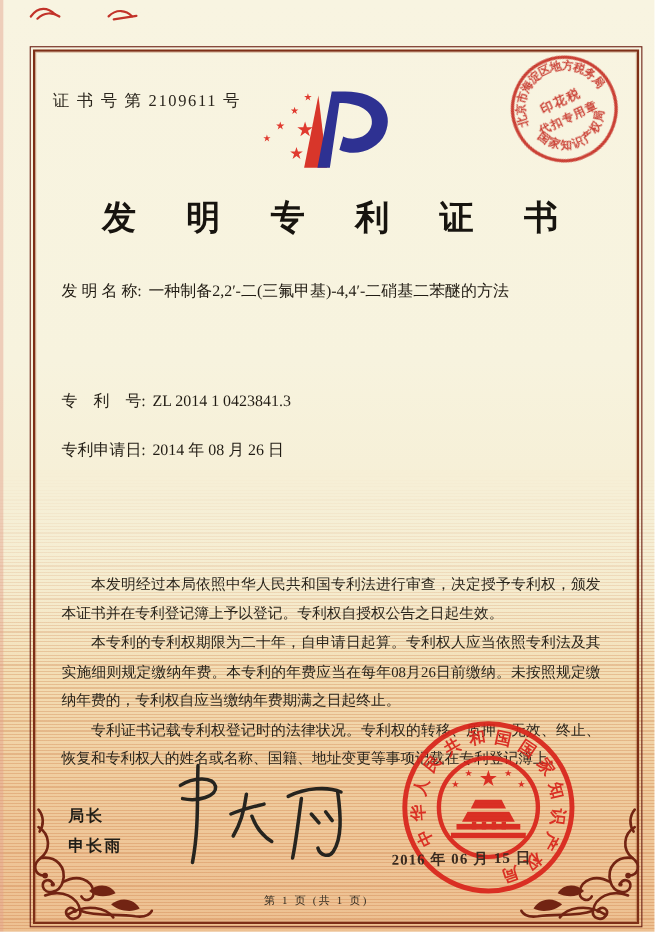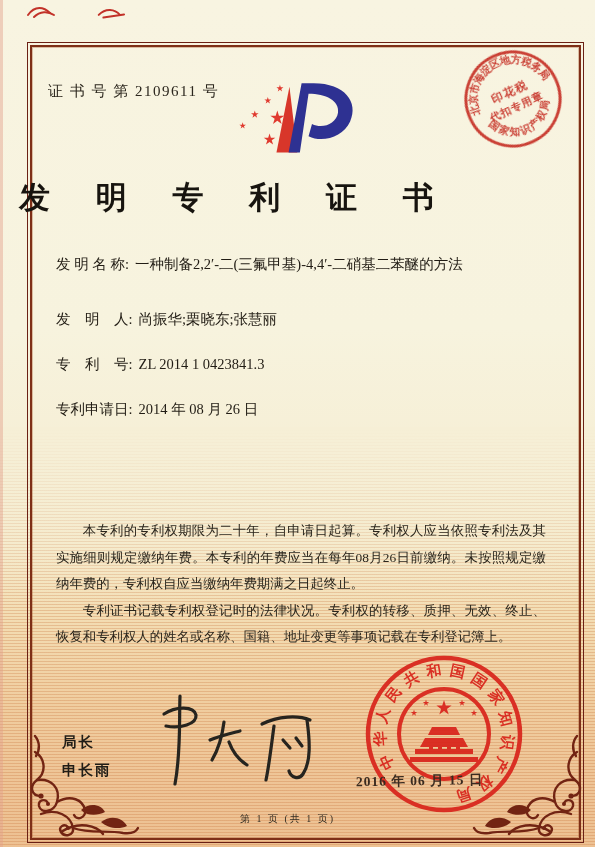--- a/index.html
+++ b/index.html
@@ -24,21 +24,21 @@
     border:1px solid #6b2014;}
   .frame-inner{position:absolute;inset:2px;border:2px solid #7e2f17;
     box-shadow:inset 0 0 0 1px rgba(164,84,42,.35);}
   .corner{position:absolute;width:110px;height:115px;}
   .corner.bl{left:30px;bottom:24px;}
   .corner.br{right:18px;bottom:24px;transform:scaleX(-1);}
   
   .cert-no{position:absolute;left:48px;top:82px;font-size:15px;letter-spacing:1.5px;color:#2b261d;}
   .logo{position:absolute;left:234px;top:74px;}
   .red-mark{position:absolute;}
-  .title{position:absolute;left:0;top:177px;width:100%;
+  .title{position:absolute;left:0;top:177px;width:100%;text-align:center;
     font-size:31px;font-weight:bold;letter-spacing:19px;text-indent:19px;color:#17140f;}
   
   .field{position:absolute;left:56px;font-size:14.5px;color:#211c14;white-space:nowrap;}
   .fvalue{margin-left:6px;text-align:center;}
   
   .body-text{position:absolute;left:56px;top:518px;width:490px;font-size:13.4px;
     line-height:26.5px;text-align:justify;color:#2a251c;}
   .body-text p{margin:0;text-indent:2em;}
   
   .signoff{position:absolute;left:62px;top:729px;font-size:14.5px;font-weight:600;
@@ -148,31 +148,29 @@
     </text>
     <text x="65" y="61" text-anchor="middle" font-size="11.5" font-weight="bold" fill="#c4281e" letter-spacing="1.5" font-family="'Liberation Serif','DejaVu Serif',serif">印花税</text>
     <text x="65" y="77" text-anchor="middle" font-size="10.5" font-weight="bold" fill="#c4281e" letter-spacing="1" font-family="'Liberation Serif','DejaVu Serif',serif">代扣专用章</text>
   </svg>
 
   <div class="title">发 明 专 利 证 书</div>
 
   <div class="field" style="top:255px">
     <span>发 明 名 称:</span><span class="fvalue">一种制备2,2′-二(三氟甲基)-4,4′-二硝基二苯醚的方法</span>
   </div>
-  <div class="field" style="top:310px">
-    <span>发　明　人:</span><span class="fvalue">尚振华;栗晓东;张慧丽</span>
-  </div>
   <div class="field" style="top:355px">
     <span>专　利　号:</span><span class="fvalue">ZL 2014 1 0423841.3</span>
   </div>
   <div class="field" style="top:400px">
     <span>专利申请日:</span><span class="fvalue">2014 年 08 月 26 日</span>
   </div>
 
   <div class="body-text">
+    <p>本发明经过本局依照中华人民共和国专利法进行审查，决定授予专利权，颁发本证书并在专利登记簿上予以登记。专利权自授权公告之日起生效。</p>
     <p>本专利的专利权期限为二十年，自申请日起算。专利权人应当依照专利法及其实施细则规定缴纳年费。本专利的年费应当在每年08月26日前缴纳。未按照规定缴纳年费的，专利权自应当缴纳年费期满之日起终止。</p>
     <p>专利证书记载专利权登记时的法律状况。专利权的转移、质押、无效、终止、恢复和专利权人的姓名或名称、国籍、地址变更等事项记载在专利登记簿上。</p>
   </div>
 
   <div class="signoff">
     <div>局长</div>
     <div>申长雨</div>
   </div>
 
   <svg class="signature" width="170" height="100" viewBox="0 0 170 100">

